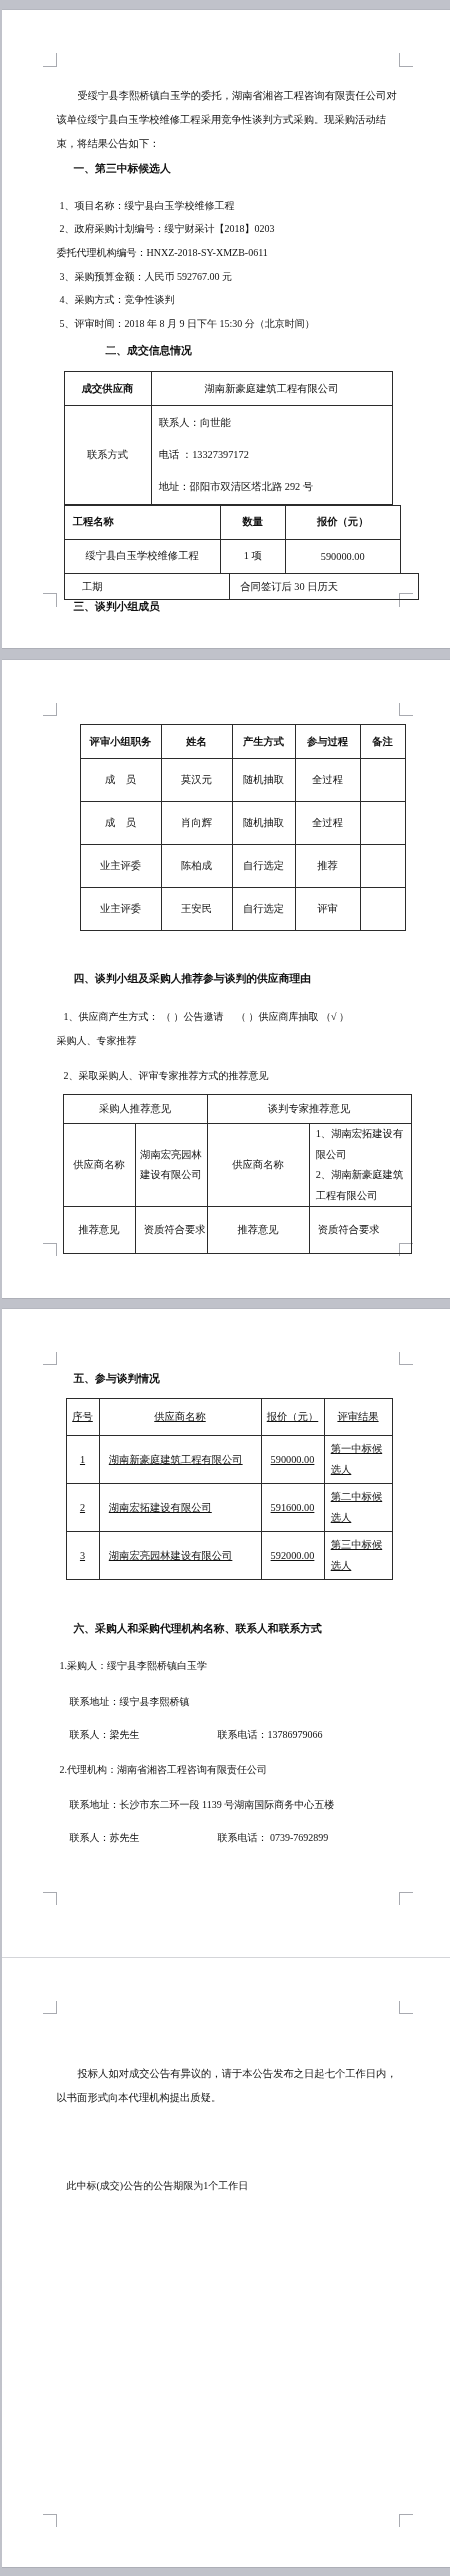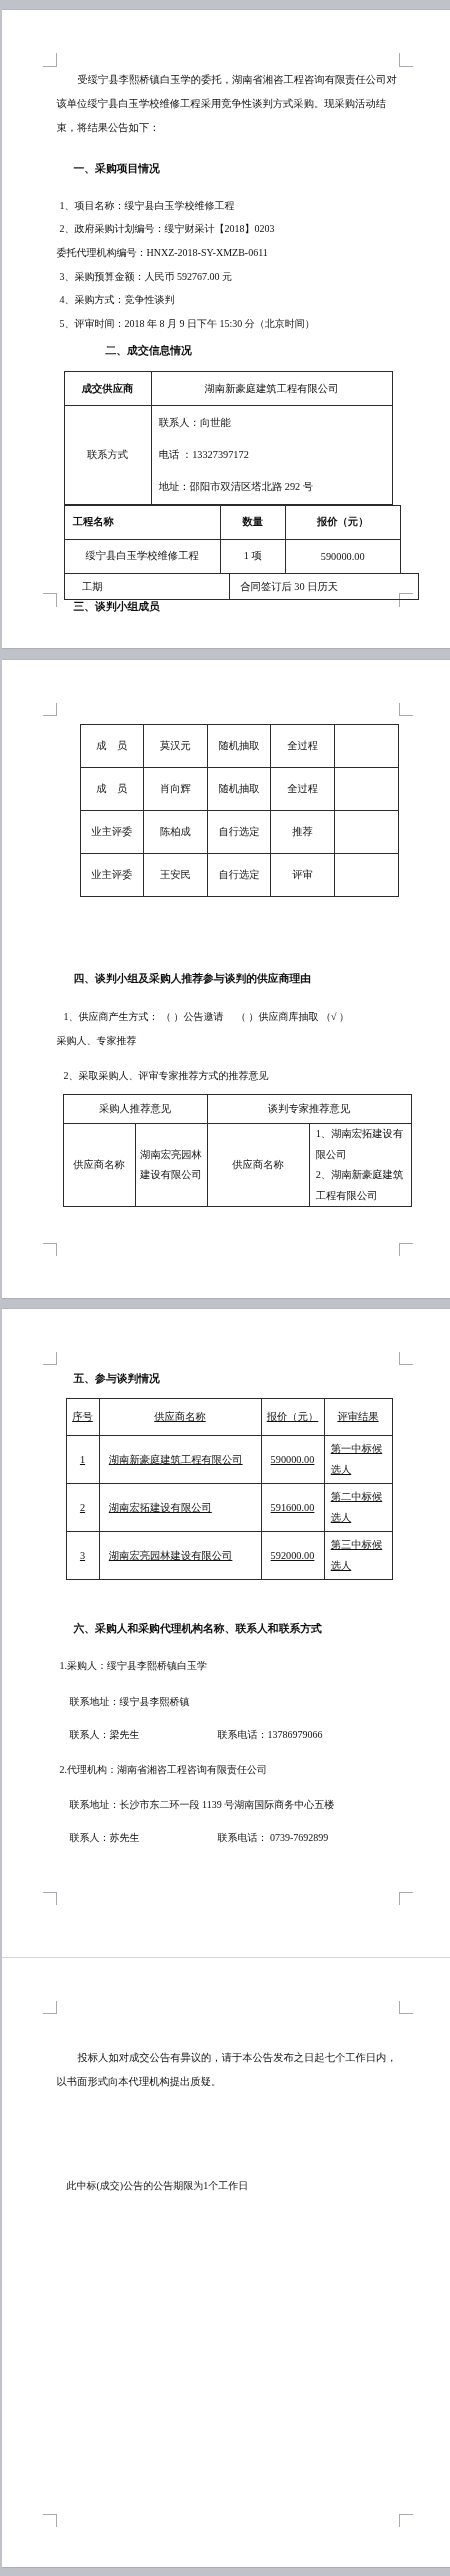--- a/index.html
+++ b/index.html
@@ -16,21 +16,21 @@
   .page {
     position:absolute;
     left:1.5px; width:449px;
     background:#ffffff;
     box-shadow:0 0.5px 0 #9a9ca4, 0 -0.5px 0 #aaacb4;
     color:#111;
     font-size:10.3px;
   }
   .abs { position:absolute; margin:0; }
   .body-line { font-size:10px; line-height:13.4px; white-space:nowrap; }
-  .para { width:343px; text-align:justify; }
+  .para { width:343px; text-align:justify;margin-top:16px; }
   .para span { display:block; line-height:24px; white-space:nowrap; }
   .para span.indent { padding-left:21px; }
   .heading { font-weight:bold; font-size:10.8px; white-space:nowrap; }
   
   .mark { position:absolute; width:13.4px; height:12.4px; }
   .mark.tl { border-right:0.5px solid #a8aab0; border-bottom:0.5px solid #a8aab0; }
   .mark.tr { border-left:0.5px solid #a8aab0; border-bottom:0.5px solid #a8aab0; }
   .mark.bl { border-right:0.5px solid #a8aab0; border-top:0.5px solid #a8aab0; }
   .mark.br { border-left:0.5px solid #a8aab0; border-top:0.5px solid #a8aab0; }
   
@@ -59,21 +59,21 @@
     <div class="mark tr" style="left:397px; top:43px;"></div>
     <div class="mark bl" style="left:41px; top:583px;"></div>
     <div class="mark br" style="left:397px; top:583px;"></div>
 
     <p class="abs para" style="left:55px; top:58px;">
       <span class="indent">受绥宁县李熙桥镇白玉学的委托，湖南省湘咨工程咨询有限责任公司对</span>
       <span>该单位绥宁县白玉学校维修工程采用竞争性谈判方式采购。现采购活动结</span>
       <span>束，将结果公告如下：</span>
     </p>
 
-    <p class="abs heading" style="left:72px; top:152px;">一、采购项目情况</p>
+    <p class="abs heading" style="left:72px; top:152px;">一、第三中标候选人</p>
 
     <p class="abs body-line" style="left:58px; top:189px;">1、项目名称：绥宁县白玉学校维修工程</p>
     <p class="abs body-line" style="left:58px; top:212px;">2、政府采购计划编号：绥宁财采计【2018】0203</p>
     <p class="abs body-line" style="left:55px; top:236px;">委托代理机构编号：HNXZ-2018-SY-XMZB-0611</p>
     <p class="abs body-line" style="left:58px; top:260px;">3、采购预算金额：人民币 592767.00 元</p>
     <p class="abs body-line" style="left:58px; top:283px;">4、采购方式：竞争性谈判</p>
     <p class="abs body-line" style="left:58px; top:307px;">5、评审时间：2018 年 8 月 9 日下午 15:30 分（北京时间）</p>
 
     <p class="abs heading" style="left:72px; top:334px;margin-left:32px;">二、成交信息情况</p>
 
@@ -123,20 +123,27 @@
 
   <div class="page" style="top:660px; height:638px;">
     <div class="mark tl" style="left:41px; top:43px;"></div>
     <div class="mark tr" style="left:397px; top:43px;"></div>
     <div class="mark bl" style="left:41px; top:583px;"></div>
     <div class="mark br" style="left:397px; top:583px;"></div>
 
     <div class="abs" style="left:78px; top:64px;">
       <table class="t" style="width:319px;">
         <tbody>
+            <tr style="height:34px;">
+          <td class="tc bold" style="width:80px;">评审小组职务</td>
+          <td class="tc bold" style="width:70px;">姓名</td>
+          <td class="tc bold" style="width:62px;">产生方式</td>
+          <td class="tc bold" style="width:64px;">参与过程</td>
+          <td class="tc bold" style="width:44px;">备注</td>
+        </tr>
         <tr style="height:43px;">
           <td class="tc">成　员</td>
           <td class="tc">莫汉元</td>
           <td class="tc">随机抽取</td>
           <td class="tc">全过程</td>
           <td class="tc"></td>
         </tr>
         <tr style="height:43px;">
           <td class="tc">成　员</td>
           <td class="tc">肖向辉</td>
@@ -176,20 +183,26 @@
         </tr>
         <tr style="height:44px;">
           <td class="tc two-line" style="width:42px;">供应商名称</td>
           <td class="tc two-line" style="width:101px;">湖南宏亮园林建设有限公司</td>
           <td class="tc two-line" style="width:46px;">供应商名称</td>
           <td class="two-line" style="width:157px; padding-left:6.2px;">
             <div>1、湖南宏拓建设有限公司</div>
             <div>2、湖南新豪庭建筑工程有限公司</div>
           </td>
         </tr>
+        <tr style="height:47px;">
+          <td class="tc two-line">推荐意见</td>
+          <td class="tl-pad">资质符合要求</td>
+          <td class="tc two-line">推荐意见</td>
+          <td class="tl-pad">资质符合要求</td>
+        </tr>
       </tbody>
         </table>
     </div>
   </div>
 
   <div class="page" style="top:1309px; height:784px;">
     <div class="mark tl" style="left:41px; top:43px;"></div>
     <div class="mark tr" style="left:397px; top:43px;"></div>
     <div class="mark bl" style="left:41px; top:583px;"></div>
     <div class="mark br" style="left:397px; top:583px;"></div>

